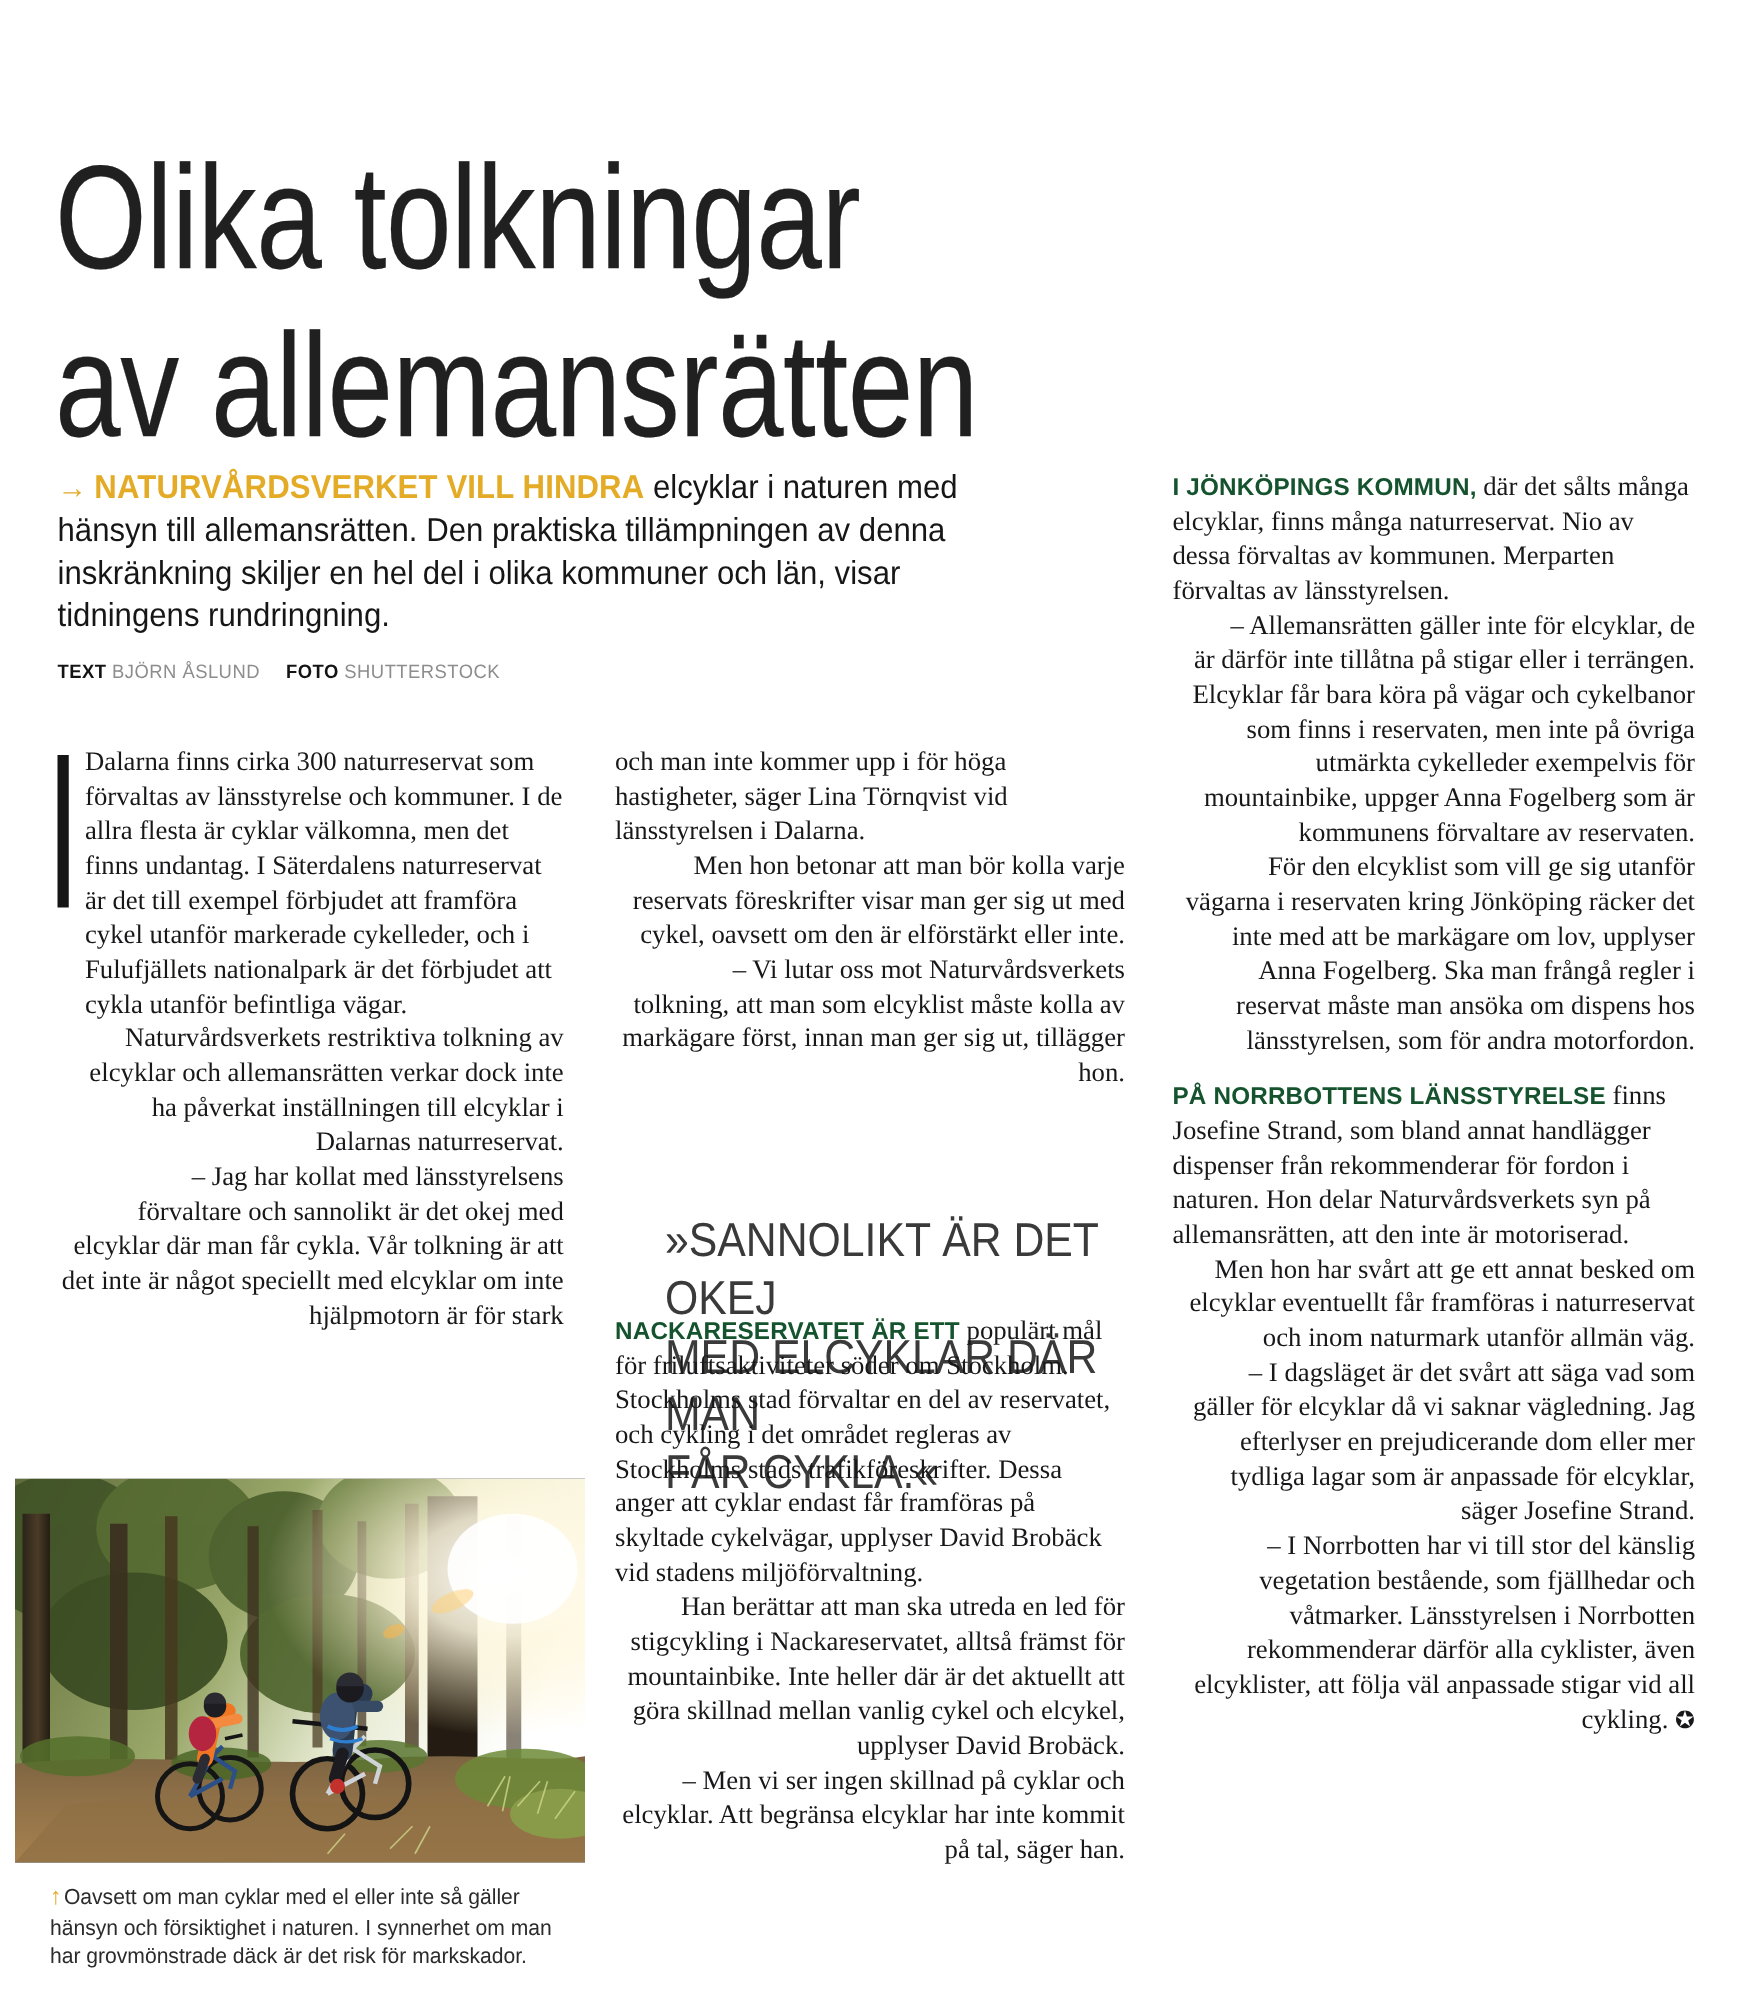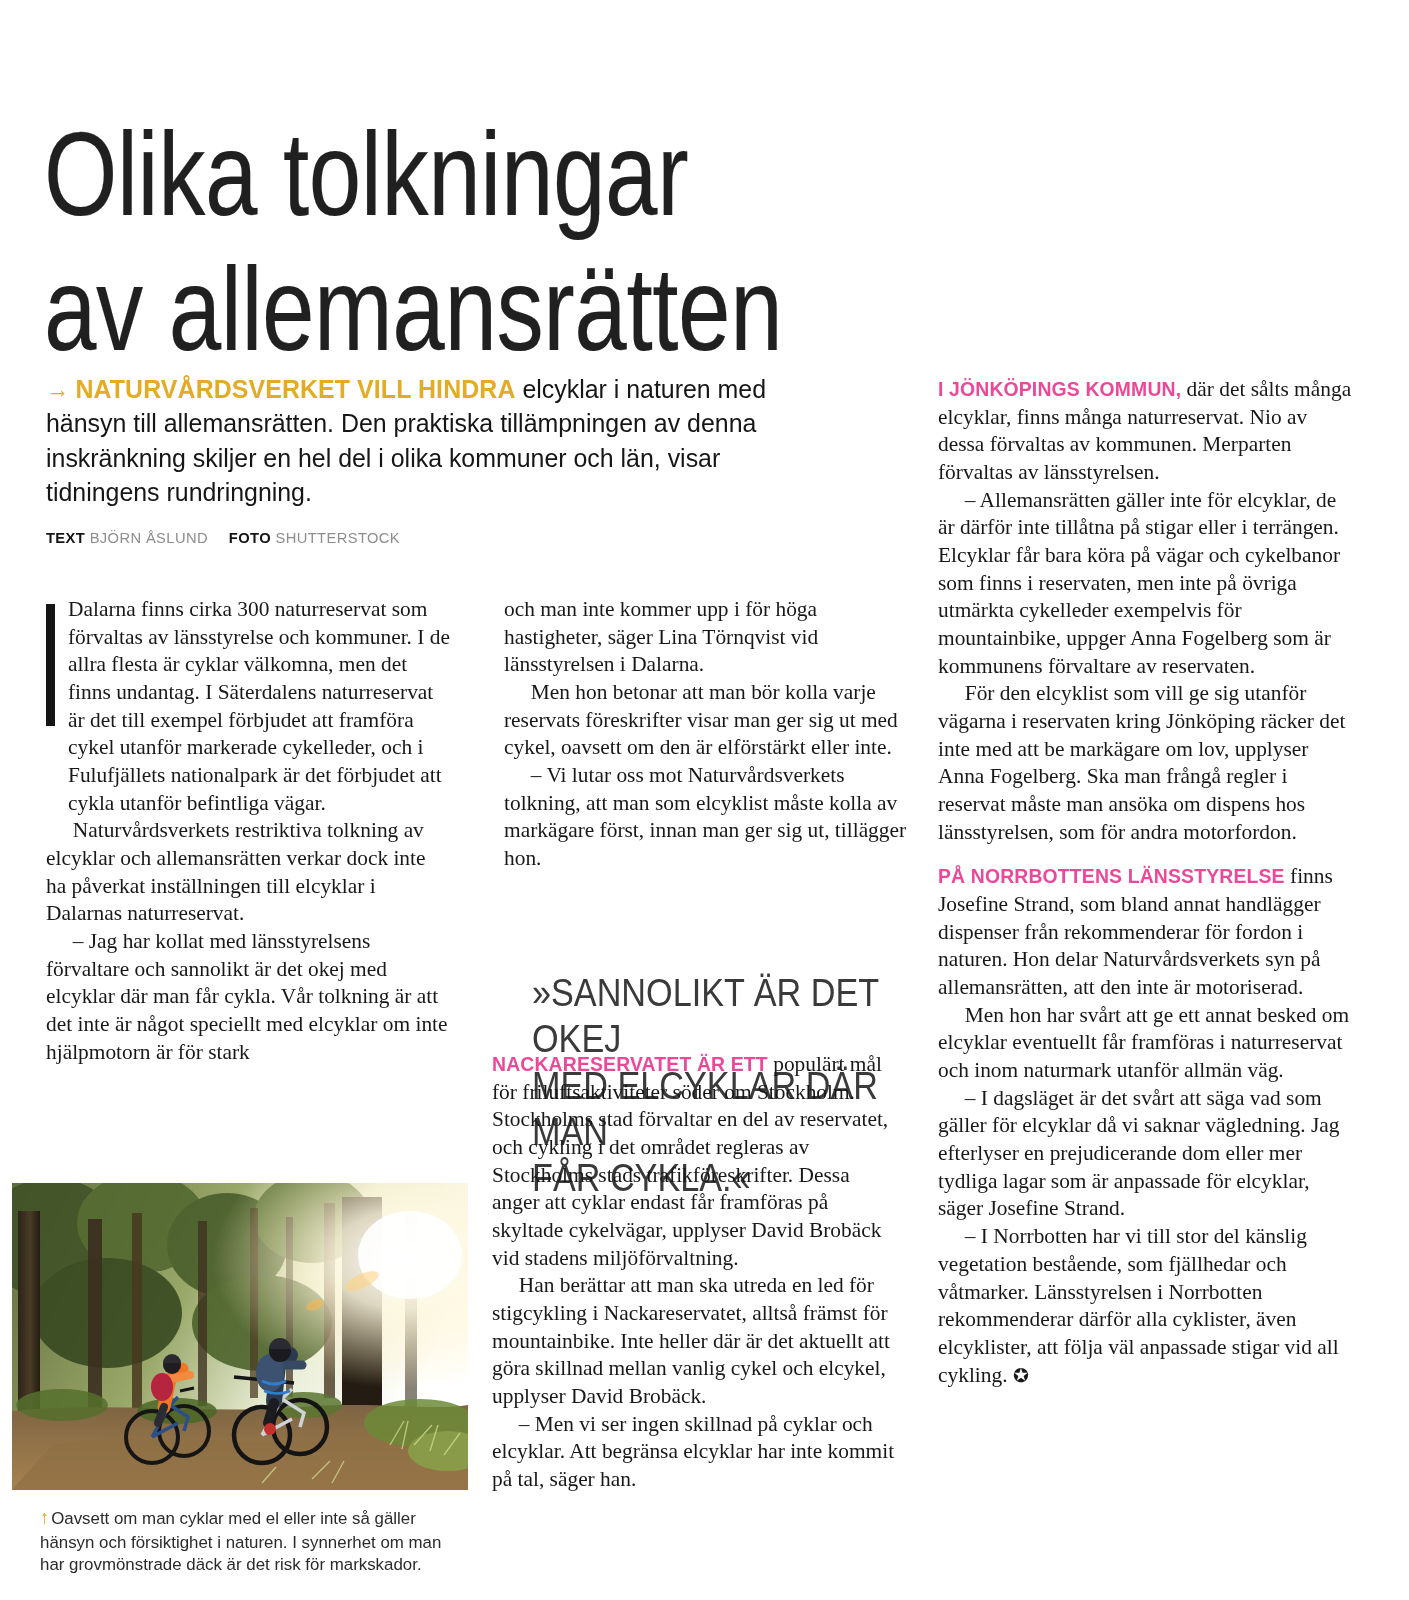--- a/index.html
+++ b/index.html
@@ -85,43 +85,43 @@
   .col {
     position: absolute;
     font-family: "Liberation Serif", "DejaVu Serif", serif;
     font-size: 21.4px;
     line-height: 1.293;
     color: #18181a;
     text-align: left;
     hyphens: none;
   }
   .col p { margin: 0; }
-  .col p + p { text-indent: 1.25em; }
+  .col p + p { text-indent: 1.25em; text-align: right; }
 
   #col1 { left: 46px;  top: 596px;  width: 405px; }
-  #col2 { left: 504px; top: 596px;  width: 408px; }
+  #col2 { left: 492px; top: 596px;  width: 408px; }
   #col3 { left: 938px; top: 376px;  width: 418px; }
 
   
   .dropbar {
     position: absolute;
     left: 46px;
     top: 604px;
     width: 9px;
     height: 122px;
     background: #151515;
   }
   .col1-first { text-indent: 0; padding-left: 22px; }
 
   .sec-lead {
     font-family: "Liberation Sans Narrow", "Liberation Sans", sans-serif;
     font-weight: 700;
     font-size: 19.4px;
     letter-spacing: 0.15px;
-    color: #ec4899;
+    color: #14532d;
   }
 
   .para-gap { height: 17px; }
 
   
   .pullquote {
     position: absolute;
     left: 492px;
     top: 932px;
     width: 420px;

